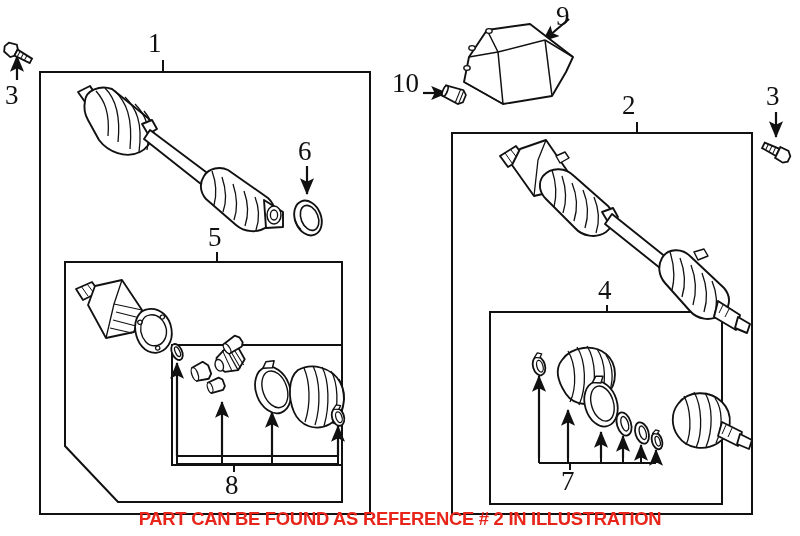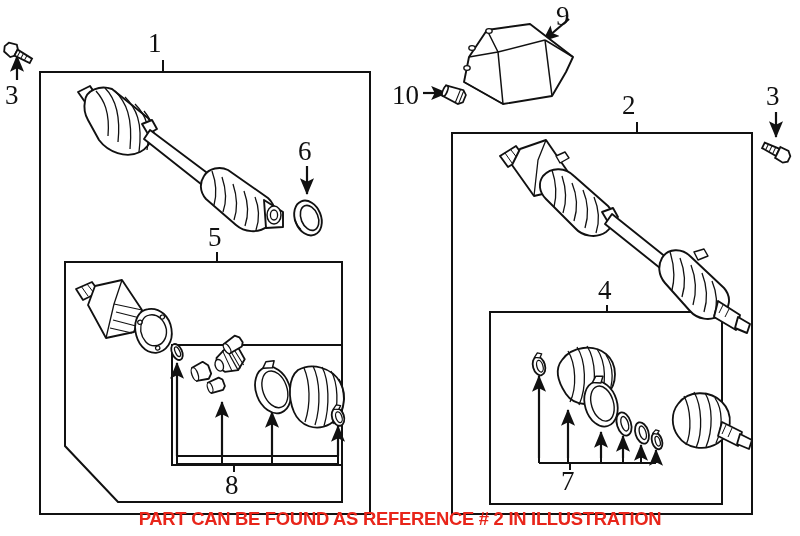--- a/index.html
+++ b/index.html
@@ -323,17 +323,17 @@
   <div class="lbl" style="left:148px;top:30px;">1</div>
   <div class="lbl" style="left:622px;top:92px;">2</div>
   <div class="lbl" style="left:5px;top:82px;">3</div>
   <div class="lbl" style="left:766px;top:83px;">3</div>
   <div class="lbl" style="left:598px;top:277px;">4</div>
   <div class="lbl" style="left:208px;top:224px;">5</div>
   <div class="lbl" style="left:298px;top:138px;">6</div>
   <div class="lbl" style="left:561px;top:468px;">7</div>
   <div class="lbl" style="left:225px;top:472px;">8</div>
   <div class="lbl" style="left:556px;top:3px;">9</div>
-  <div class="lbl" style="left:392px;top:82px;">10</div>
+  <div class="lbl" style="left:392px;top:70px;">10</div>
 
   <div class="notice">PART CAN BE FOUND AS REFERENCE # 2 IN ILLUSTRATION</div>
 
 </div>
 
 </body></html>

